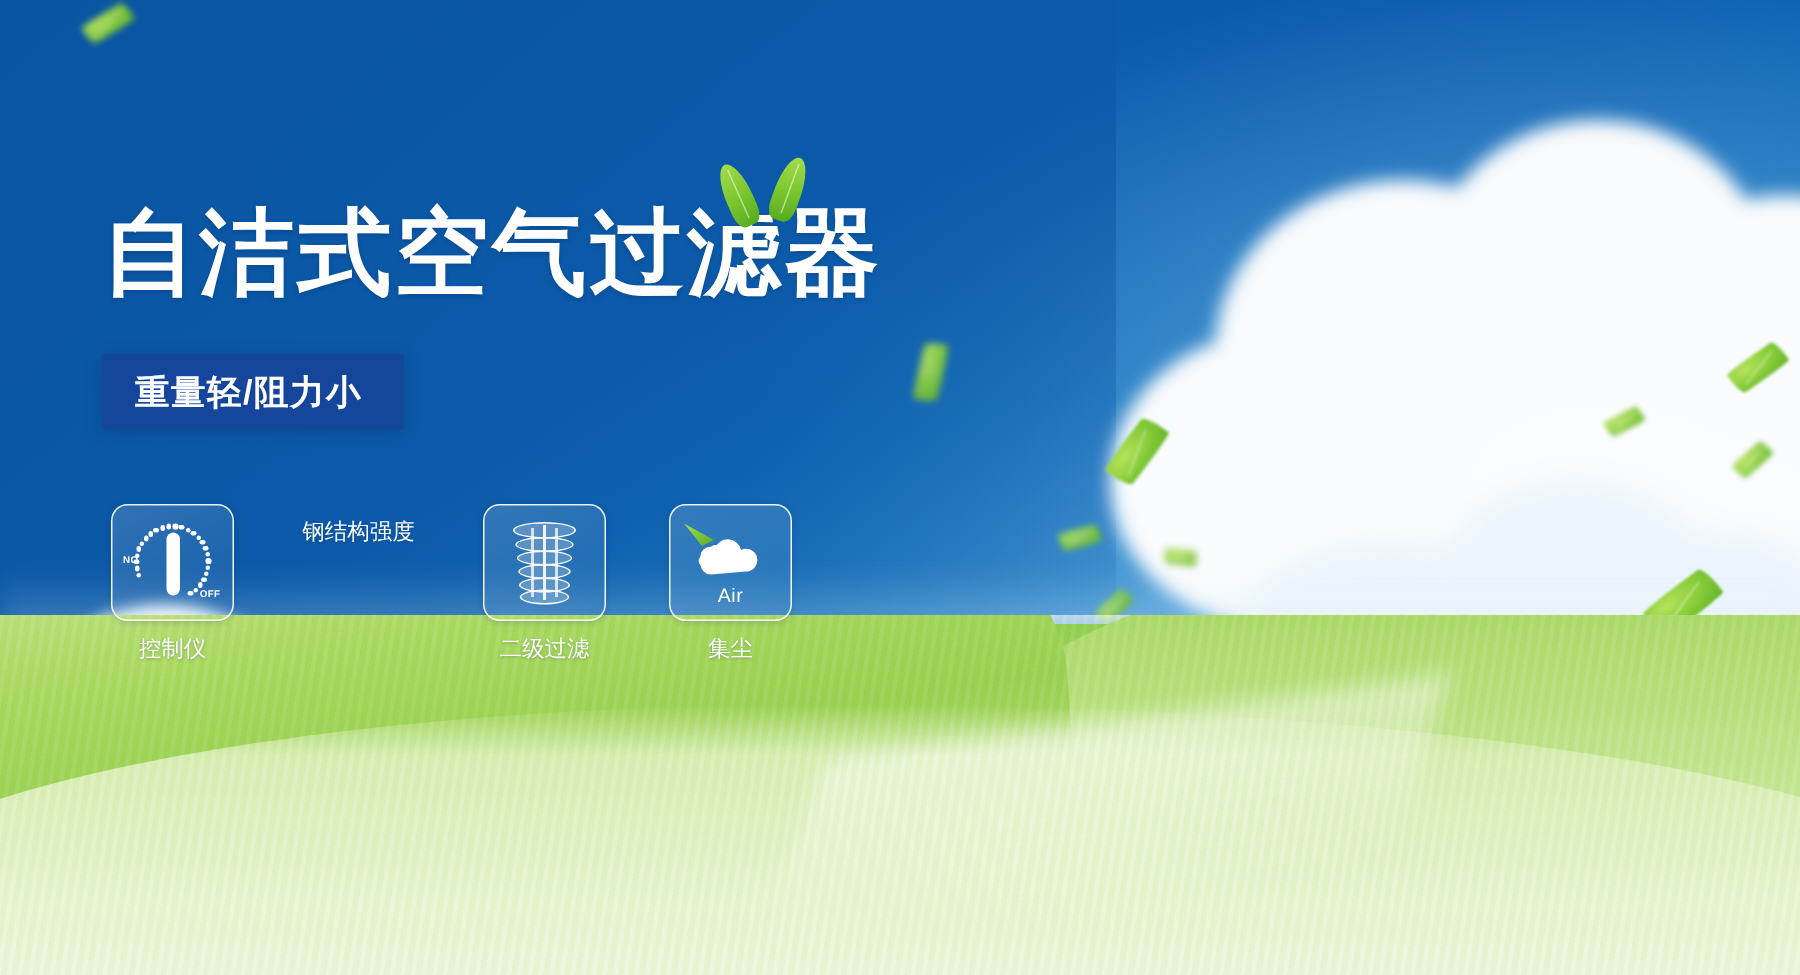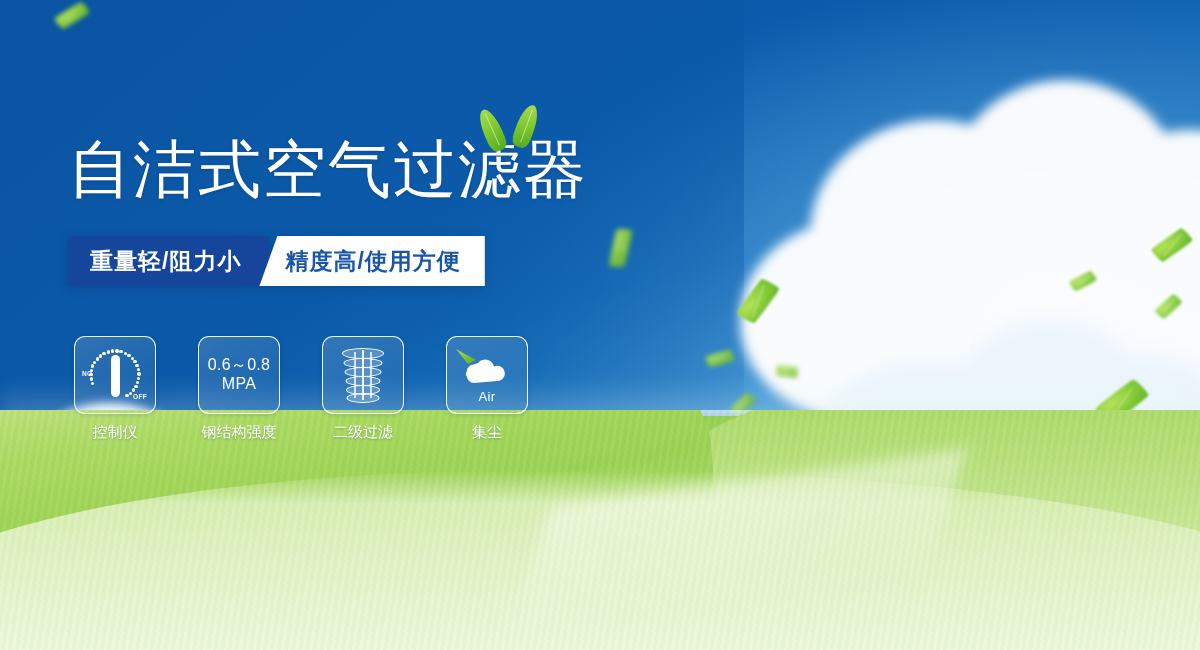--- a/index.html
+++ b/index.html
@@ -133,21 +133,21 @@
     content:""; position:absolute; left:14%; top:48%; width:72%; height:1.4px;
     background:rgba(255,255,255,.45); transform:rotate(-18deg);
   }
 
   
   .title-wrap { position:absolute; left:68px; top:138px; }
   .title {
     font-size:63px;
     line-height:1;
     color:#ffffff;
-    font-weight:400;
+    font-weight:700;
     letter-spacing:2px;
     white-space:nowrap;
     text-shadow:0 1px 3px rgba(0,40,90,.28);
   }
 
   .title-leaves { position:absolute; left:405px; top:-34px; width:80px; height:48px; }
   .tleaf {
     position:absolute; width:18px; height:44px;
     background:linear-gradient(160deg,#a9de4e 0%,#7cc72f 52%,#52a81f 100%);
     border-radius:60% 60% 40% 40% / 70% 70% 30% 30%;
@@ -328,21 +328,20 @@
   <div class="title-wrap">
     <div class="title-leaves">
       <span class="tleaf l"></span>
       <span class="tleaf r"></span>
     </div>
     <div class="title">自洁式空气过滤器</div>
   </div>
 
   <div class="subbar">
     <div class="sub-a">重量轻/阻力小</div>
-    <div class="sub-b">精度高/使用方便</div>
   </div>
 
   <div class="features">
 
     <div class="feature">
       <div class="fbox">
         <div class="gauge">
           <span class="g-no">NO</span>
           <span class="g-off">OFF</span>
           <span class="needle"></span>
@@ -371,26 +370,20 @@
             <span class="dot" style="left: 50.3314px; top: 38.8621px;"></span>
             <span class="dot" style="left: 47.8987px; top: 42.4687px;"></span>
             <span class="dot" style="left: 44.8549px; top: 45.5769px;"></span>
             <span class="dot" style="left: 41.3px; top: 48.0846px;"></span>
           </div>
       </div>
       <div class="flabel">控制仪</div>
     </div>
 
     <div class="feature">
-      <div class="fbox">
-        <div class="ftext">
-          <div>0.6～0.8</div>
-          <div>MPA</div>
-        </div>
-      </div>
       <div class="flabel">钢结构强度</div>
     </div>
 
     <div class="feature">
       <div class="fbox">
         <div class="coil">
           <span class="bar2"></span>
             <span class="bar3"></span>
           <i style="top:2px;  width:42px; height:11px;"></i>
           <i style="top:12px; width:39px; height:10px;"></i>

